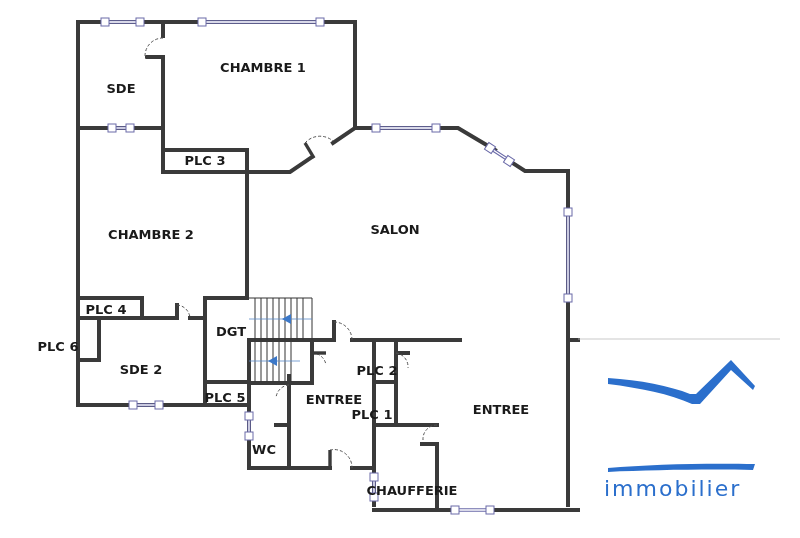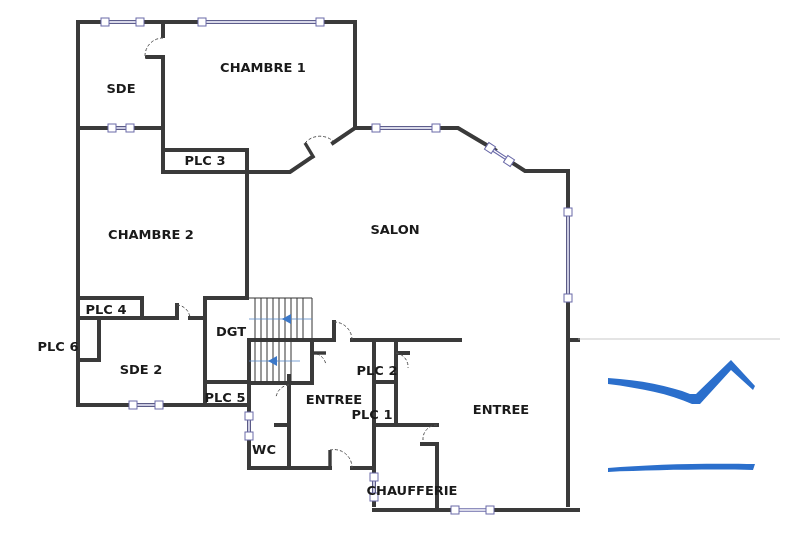--- a/index.html
+++ b/index.html
@@ -192,13 +192,14 @@
 <div class="lbl" style="left:501px;top:409px;">ENTREE</div>
 <div class="lbl" style="left:412px;top:478px;margin-top:12px;">CHAUFFERIE</div>
 
 <div class="logo">
   <svg width="210" height="80" viewBox="0 0 210 80" style="position:absolute;left:0;top:0;">
     <path d="M18 38 C50 40 80 46 100 54 L106 54 L141 20 L165 46 L163 50 L141 30 L110 64 L102 64 C80 54 50 48 18 44 Z" fill="#2b6fcc"></path>
   </svg>
   <svg width="210" height="20" viewBox="0 0 210 20" style="position:absolute;left:0;top:118px;">
     <path d="M18 10 C60 6 120 5 165 6 L163 12 C120 11 60 12 18 14 Z" fill="#2b6fcc"></path>
   </svg>
+  <div class="logo-imm">immobilier</div>
 </div>
 
 </body></html>

